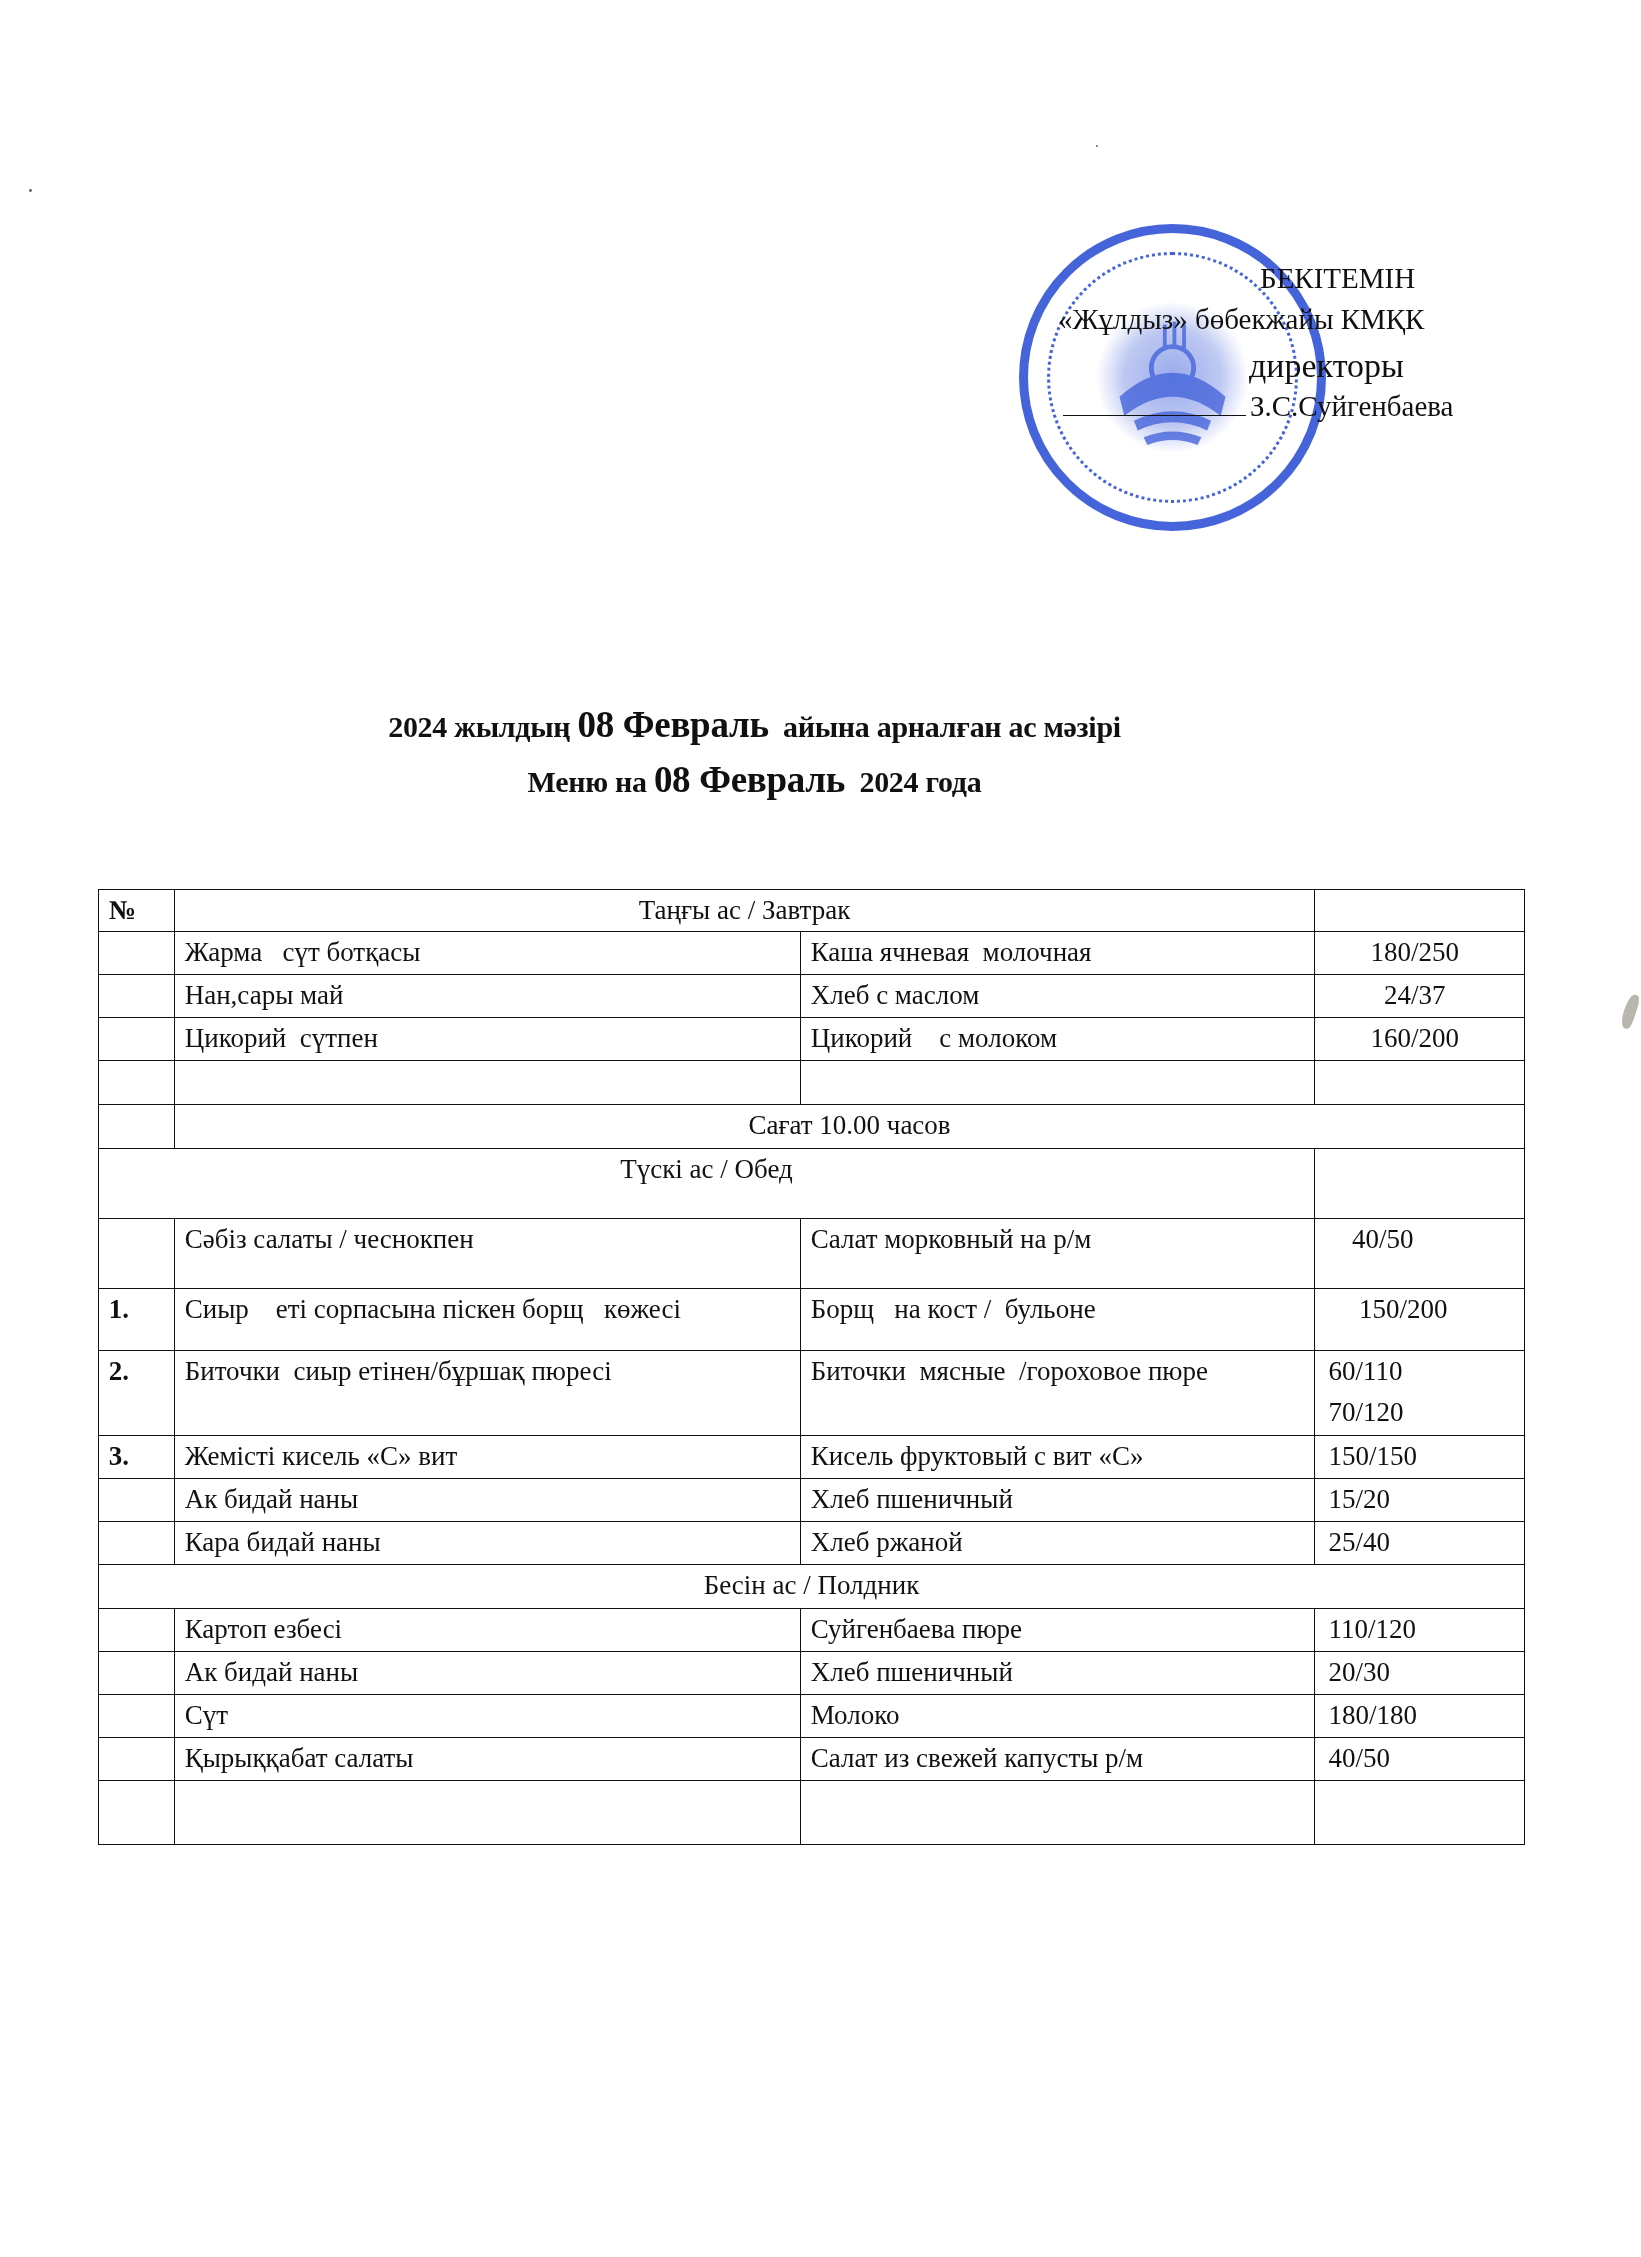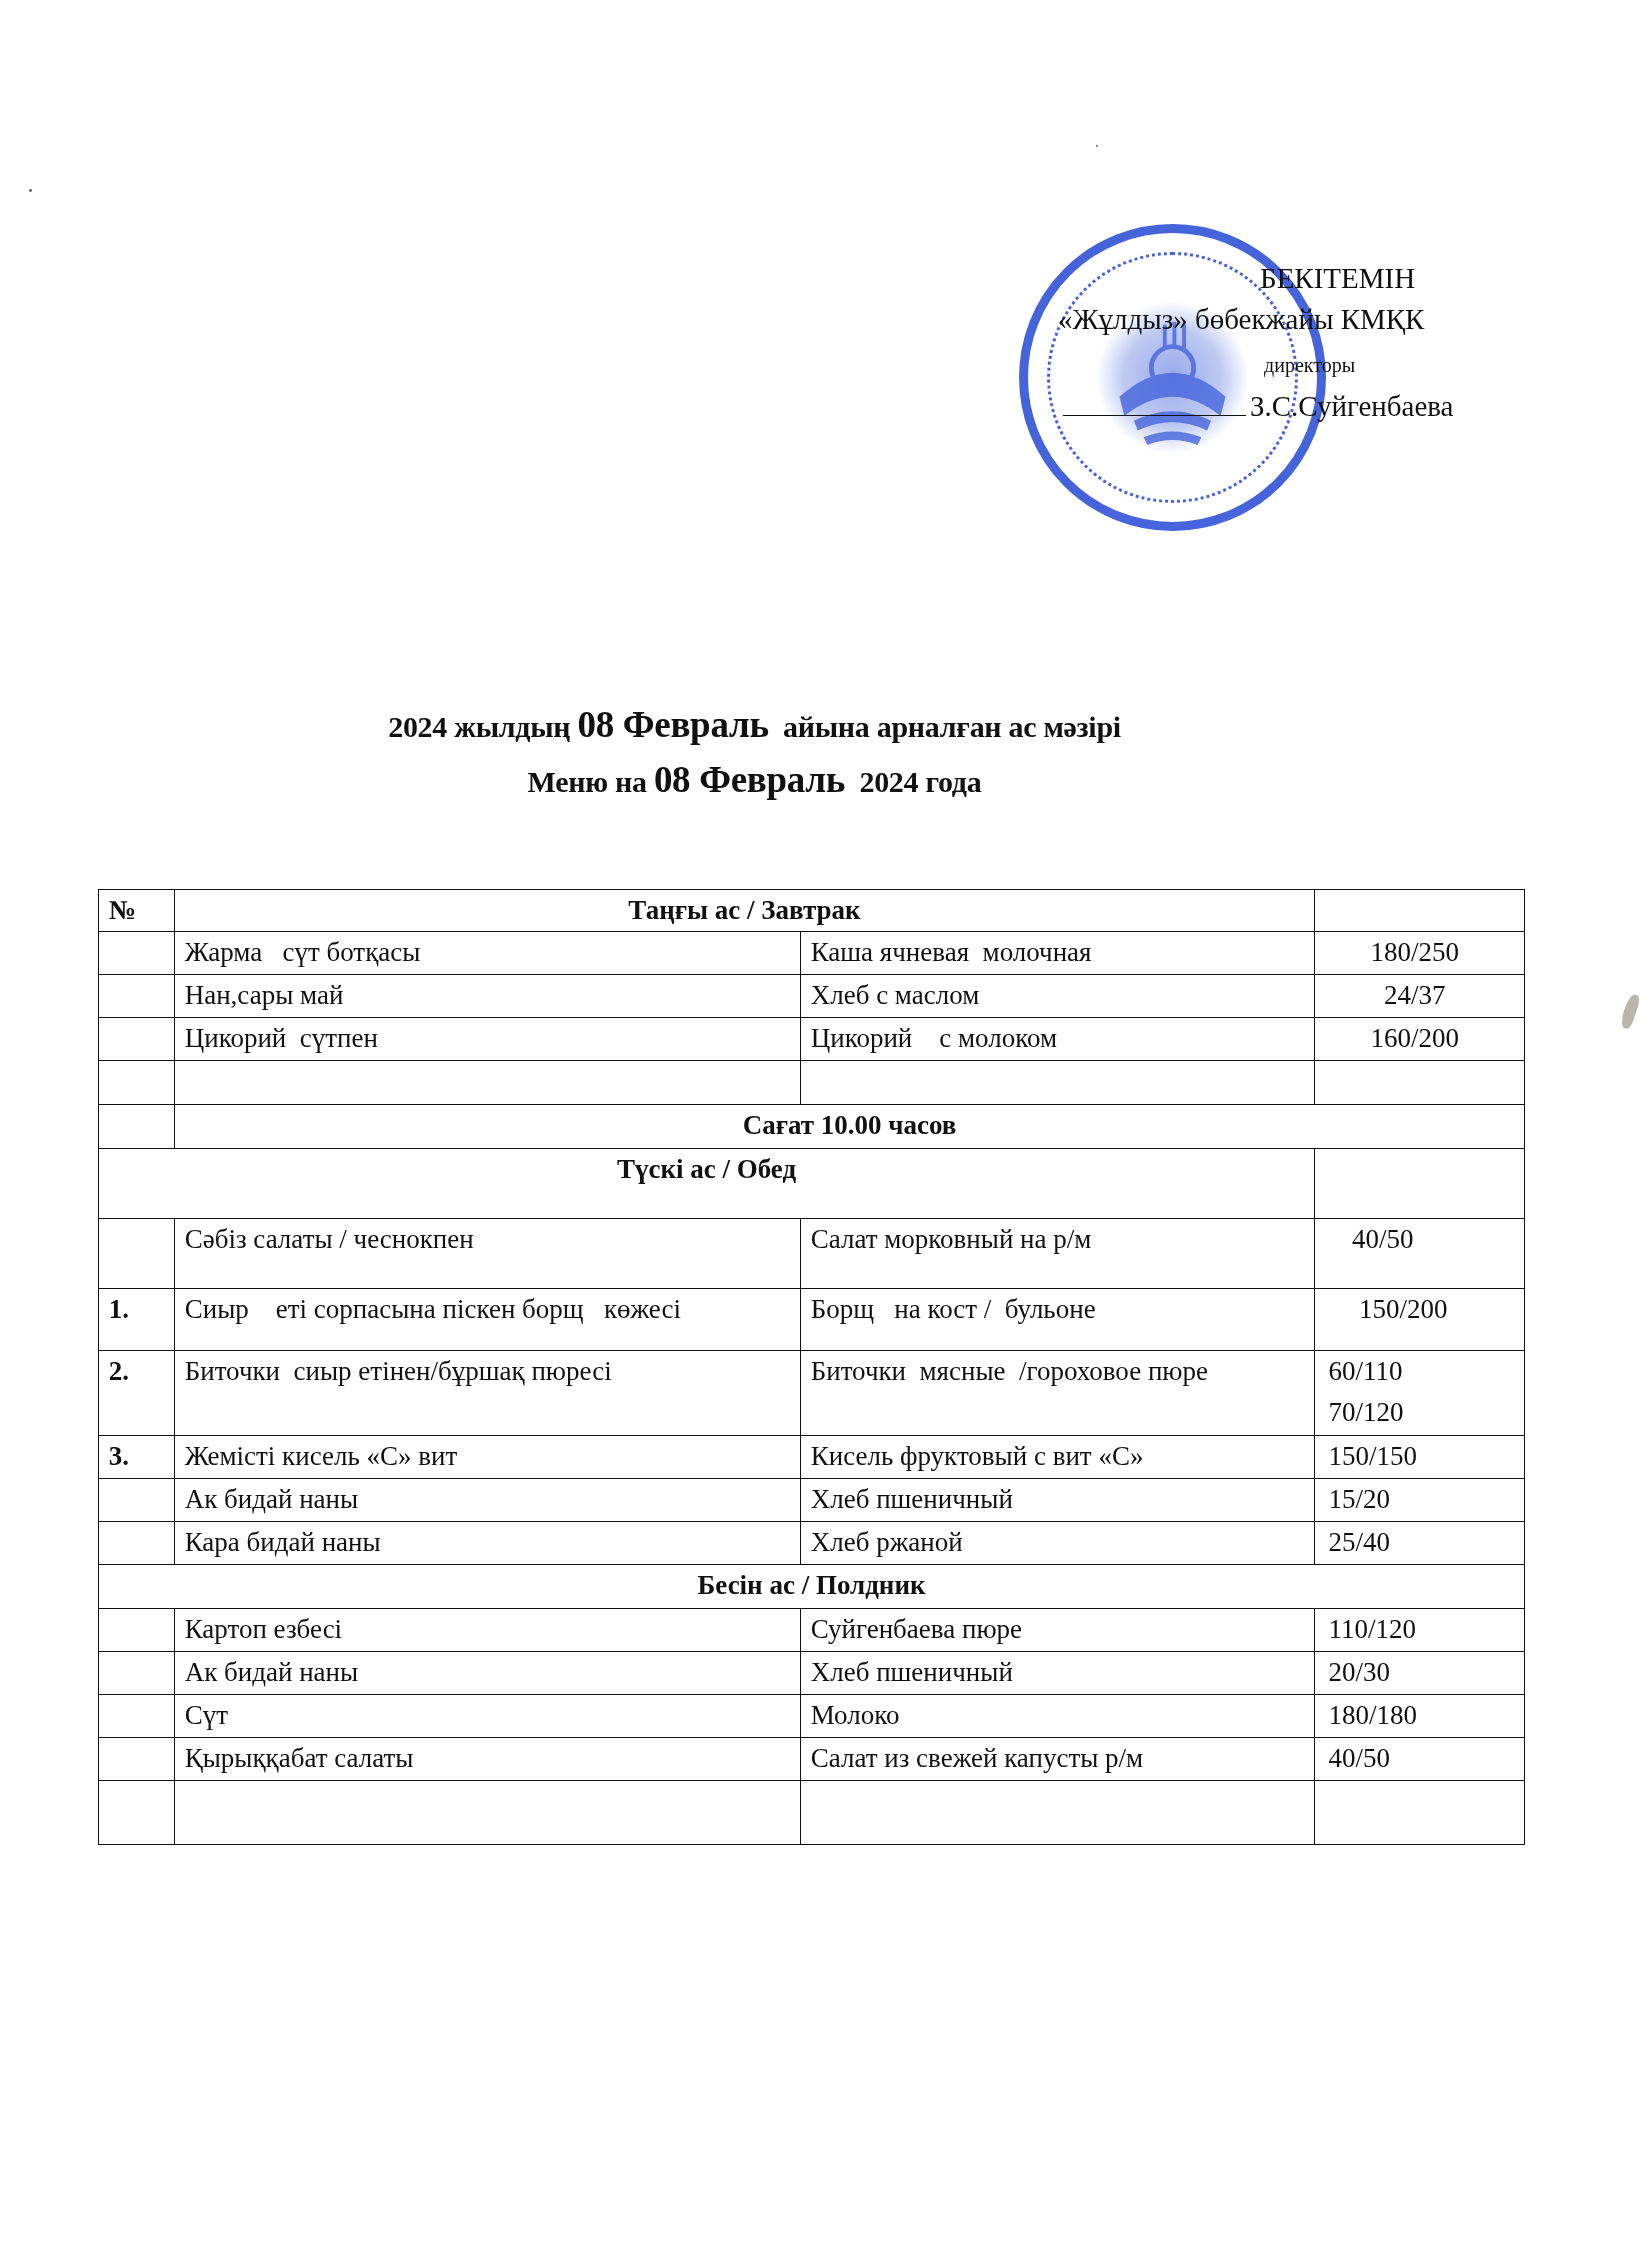--- a/index.html
+++ b/index.html
@@ -10,21 +10,21 @@
   }
   .scan-dot { position: absolute; width: 2.9px; height: 2.9px; background: #666; border-radius: 50%; }
   .scan-smudge { position: absolute; left: 1624px; top: 994px; width: 11.6px; height: 35px;
     background: #a8a49a; border-radius: 60% 40% 40% 60%; transform: rotate(18deg); opacity: .8; }
 
   
   .approval { position: absolute; left: 966px; top: 259px; width: 502px; font-size: 29px; line-height: 39px; }
   .approval div { white-space: nowrap; }
   .ap-title { position: absolute; left: 294px; top: 0; }
   .ap-org { position: absolute; left: 92px; top: 41px; }
-  .ap-role { position: absolute; left: 298px; top: 87px; font-size: 20px; }
+  .ap-role { position: absolute; left: 283px; top: 87px; font-size: 34px; }
   .ap-sign { position: absolute; left: 97px; top: 128px; }
   .ap-sign .line { display: inline-block; width: 183px; border-bottom: 1.9px solid #111; height: 25px; vertical-align: baseline; margin-right: 3.9px; }
 
   
   .stamp { position: absolute; left: 1019px; top: 224px; width: 307px; height: 307px; border-radius: 50%;
     border: 9.7px solid #2c4fd6; box-sizing: border-box; opacity: .88; }
   .stamp::before { content: ""; position: absolute; inset: 19.3px; border-radius: 50%; border: 3.9px dotted #2c4fd6; }
   .stamp::after { content: ""; position: absolute; inset: 68px; border-radius: 50%;
     background: radial-gradient(circle, rgba(44,79,214,.55) 0%, rgba(44,79,214,.35) 45%, rgba(44,79,214,0) 70%); }
   .stamp-ring-text { position: absolute; left: 0; top: 0; width: 100%; height: 100%; }
@@ -37,21 +37,21 @@
   .h2 { top: 758px; }
 
   
   table.menu { position: absolute; left: 98px; top: 889px; width: 1426px; border-collapse: collapse;
     font-size: 27px; table-layout: fixed; }
   table.menu td { border: 1.9px solid #111; padding: 0 9.7px; vertical-align: top; line-height: 41px; }
   col.c-num { width: 76px; }
   col.c-kk { width: 626px; }
   col.c-ru { width: 514px; }
   col.c-qty { width: 210px; }
-  .sec { font-weight: bold; text-align: center; }
+  .sec { font-weight: normal; text-align: center; }
   .num { font-weight: bold; }
   .qty { padding-left: 0 !important; }
   .qty.center { text-align: center; }
   .r44 { height: 42px; }
   .r45 { height: 43px; }
   .r46 { height: 44px; padding-left: 39px; }
   .r74 { height: 70px; }
   .r65 { height: 62px; }
   .r88 { height: 85px; }
   .r-blank-end { height: 64px; }

